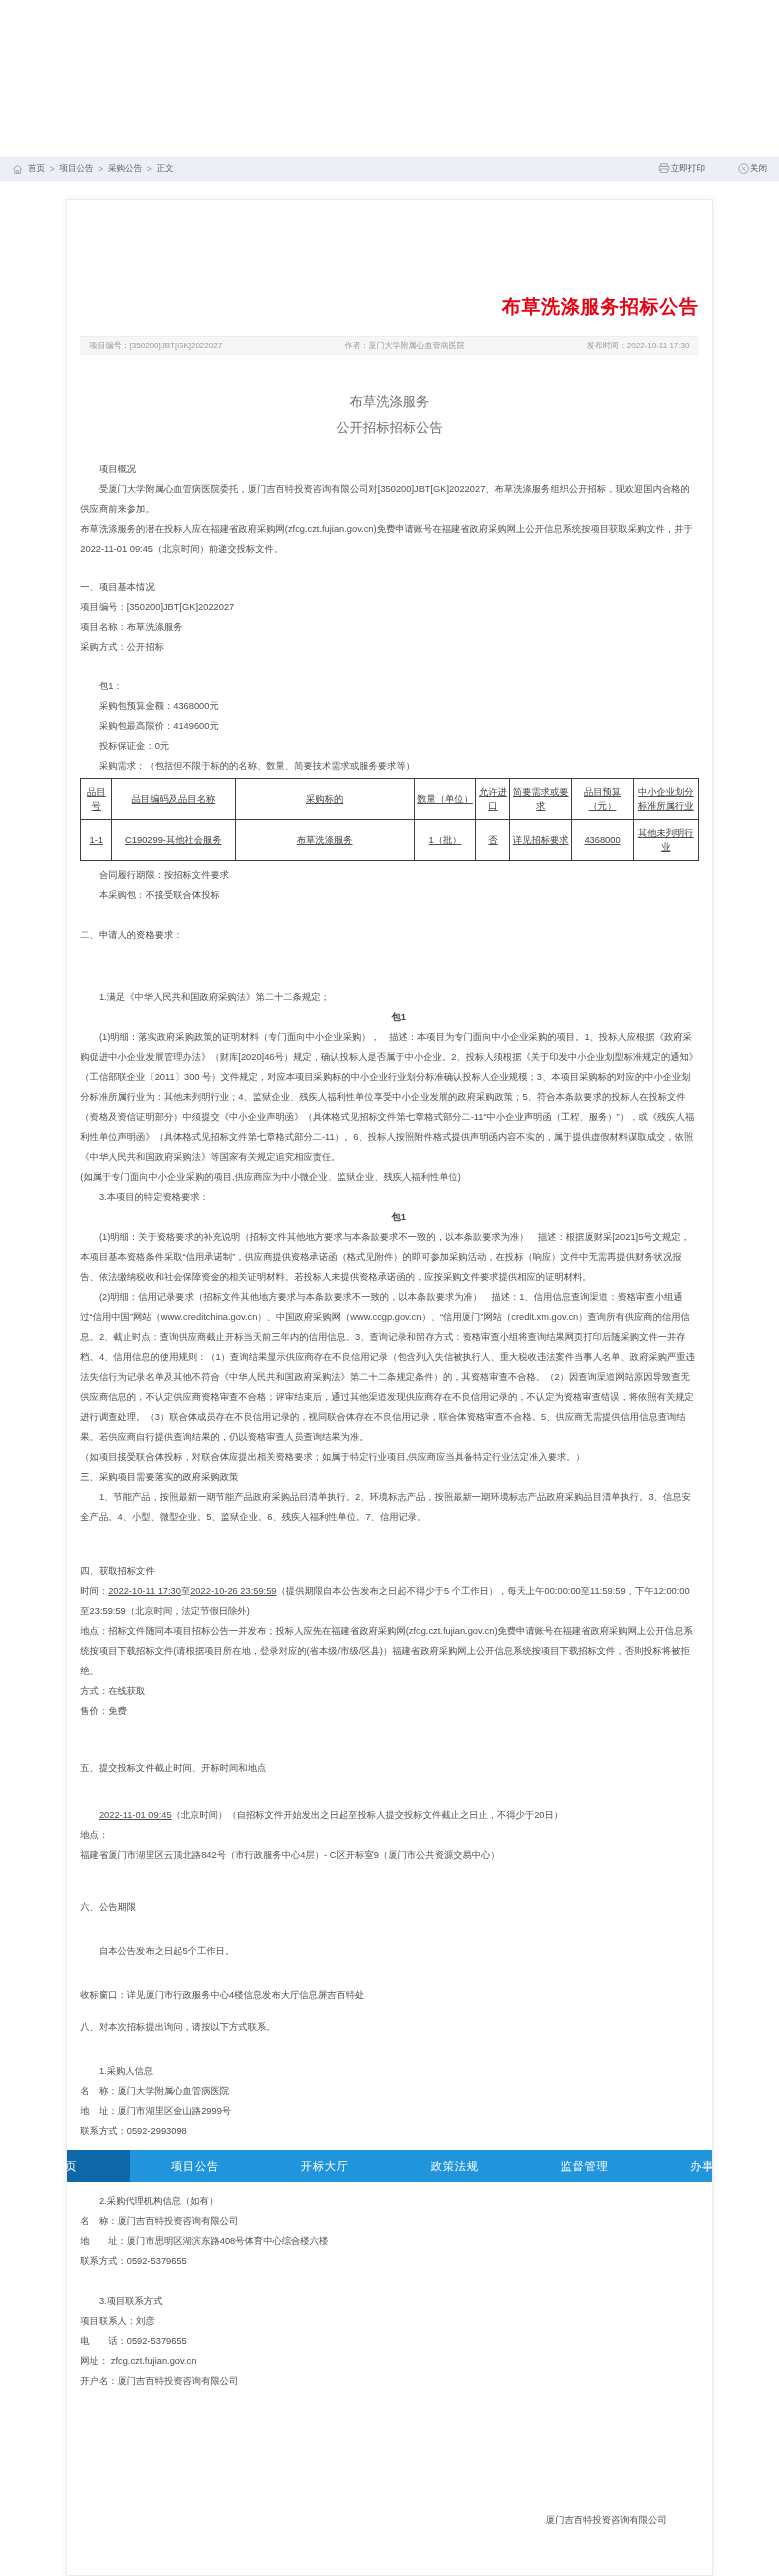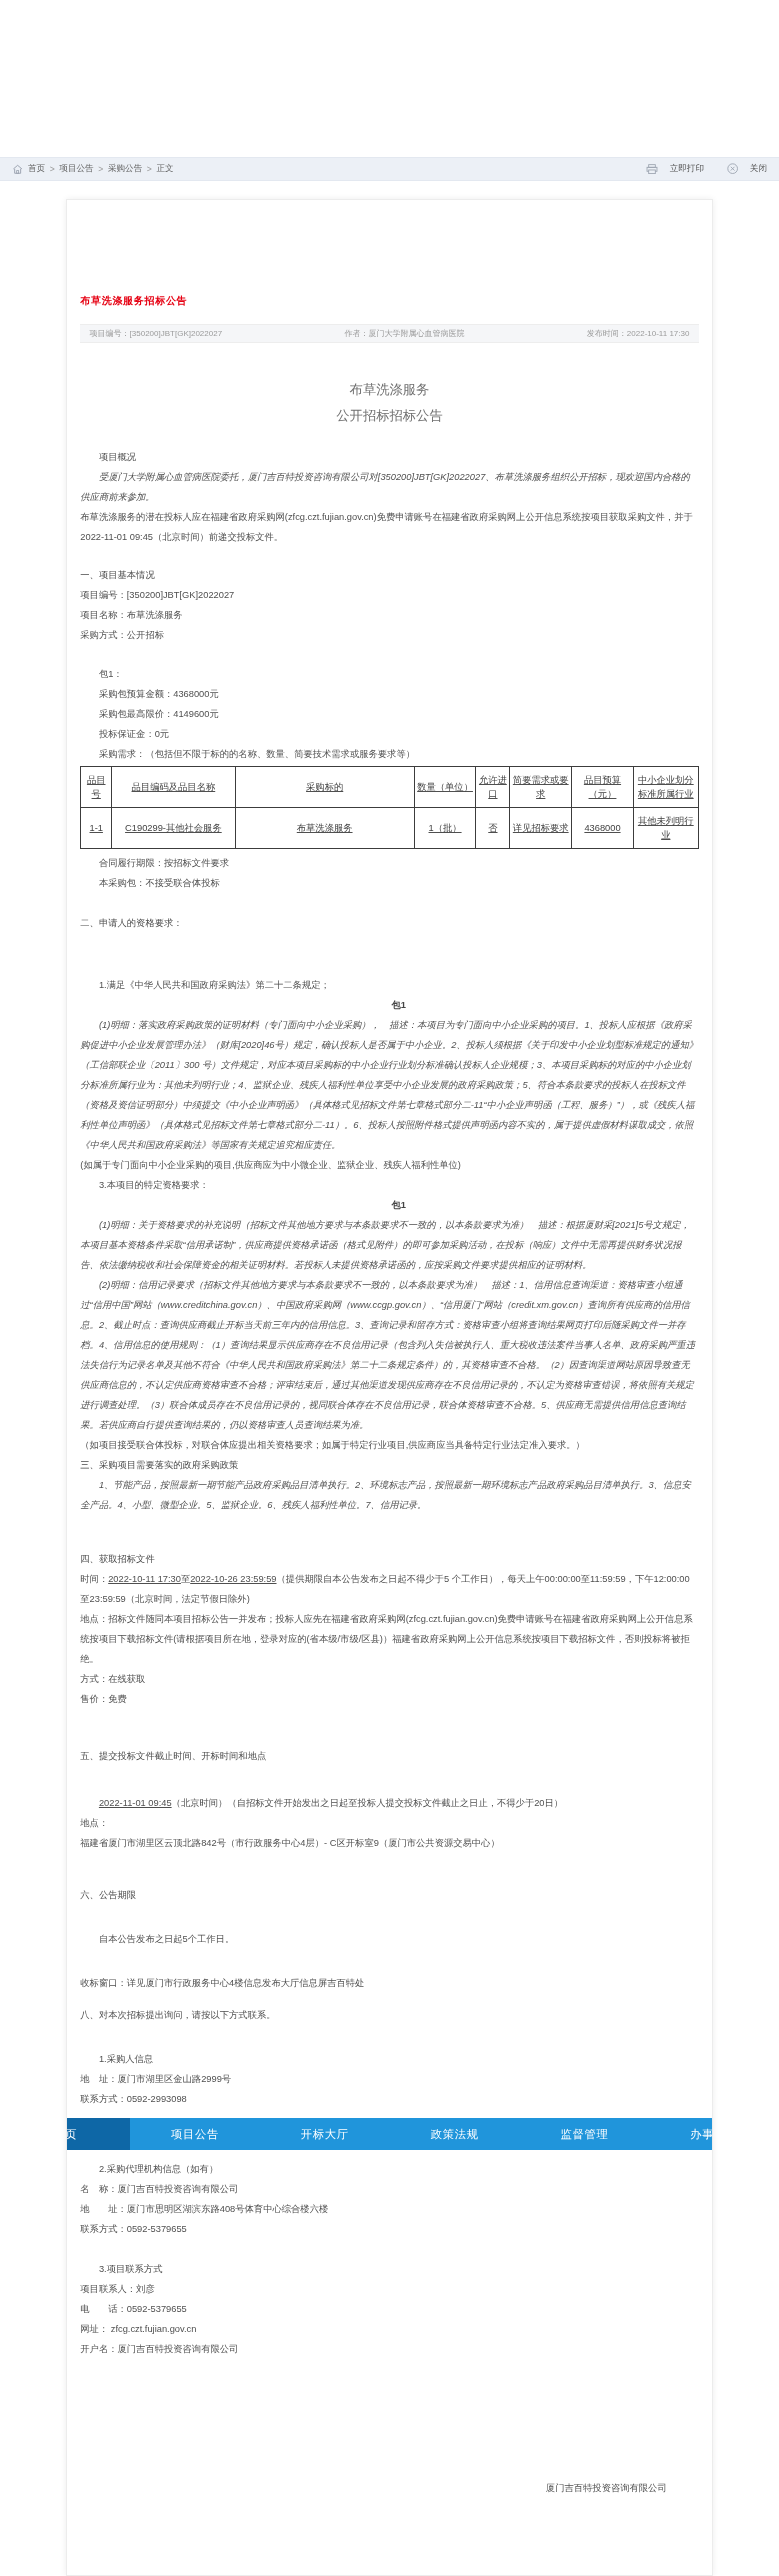--- a/index.html
+++ b/index.html
@@ -16,42 +16,42 @@
   .breadcrumb-bar{
     position:absolute;top:157px;left:0;width:779px;height:24px;
     background:var(--bcbg);border-top:0.7px solid #e3e8f0;border-bottom:0.7px solid #e3e8f0;
     display:flex;align-items:center;padding:0 12px;font-size:8.6px;color:#666;
   }
   .crumbs{display:flex;align-items:center;gap:4.6px;flex:1;}
   .crumb{color:#666;}
   .crumb.link{cursor:pointer;}
   .sep{color:#999;}
   .bc-tools{display:flex;align-items:center;gap:22.5px;}
-  .tool-btn{display:flex;align-items:center;gap:12px;color:#555;cursor:pointer;}
+  .tool-btn{display:flex;gap:1px;color:#555;cursor:pointer;margin-left:10px;}
   .tool-btn svg{display:block;}
   
   .card{
     position:absolute;top:199px;left:66px;width:647px;height:2377px;background:#fff;
     border:0.7px solid #ececec;box-shadow:0 0 6.6px rgba(0,0,0,.07);
     padding:0 13.3px;overflow:hidden;
   }
   .page-title{
-    margin-top:94px;text-align:left;font-size:10px;font-weight:bold;color:var(--red);
+    margin-top:94px;text-align:right;font-size:19px;font-weight:bold;color:var(--red);
     letter-spacing:0.7px;
   }
   .meta-bar{
     margin-top:16px;height:18.6px;background:var(--metabg);
     border-top:0.7px solid #ededed;border-bottom:0.7px solid #ededed;
     display:flex;align-items:center;justify-content:space-between;
     padding:0 9.3px;font-size:8px;color:#9b9b9b;
   }
   .doc-title{margin-top:34px;text-align:center;font-size:13.3px;color:#6f6f6f;line-height:26.5px;}
   .content{margin-top:17px;font-size:9.3px;line-height:20px;color:var(--body);}
   .content .h{color:#4a4a4a;}
-  .content .p{text-indent:2em;font-style:italic;}
+  .content .p{text-indent:2em;}
   .content .pf{text-indent:0;}
   .content .p2{padding-left:2em;}
   .content .pi{padding-left:2em;}
   .content .pib{padding-left:2em;font-weight:bold;color:#444;text-align:center;}
   .content .sign{text-align:right;padding-right:32px;}
   .content .u{text-decoration:underline;}
   
   table.items{width:100%;border-collapse:collapse;margin:2.7px 0 4px 0;text-decoration:underline;}
   table.items th,table.items td{
     border:0.7px solid #3c3c3c;text-align:center;vertical-align:middle;
@@ -215,20 +215,21 @@
         <div class="gap" style="height: 32px;"></div>
         <div class="h">六、公告期限</div>
         <div class="gap" style="height: 24px;"></div>
         <div class="p2">自本公告发布之日起5个工作日。</div>
         <div class="gap" style="height: 24px;"></div>
         <div class="pf">收标窗口：详见厦门市行政服务中心4楼信息发布大厅信息屏吉百特处</div>
         <div class="gap" style="height: 12px;"></div>
         <div class="pf">八、对本次招标提出询问，请按以下方式联系。</div>
         <div class="gap" style="height: 24px;"></div>
         <div class="p2">1.采购人信息</div>
+        <div class="pf">名　称：厦门大学附属心血管病医院</div>
         <div class="pf">地　址：厦门市湖里区金山路2999号</div>
         <div class="pf">联系方式：0592-2993098</div>
         <div class="gap" style="height: 2.7px;"></div>
       </div>
 
     <div class="navbar" id="bottom-nav">
         <div class="nav-item active">首页</div>
         <div class="nav-item">项目公告</div>
         <div class="nav-item">开标大厅</div>
         <div class="nav-item">政策法规</div>

